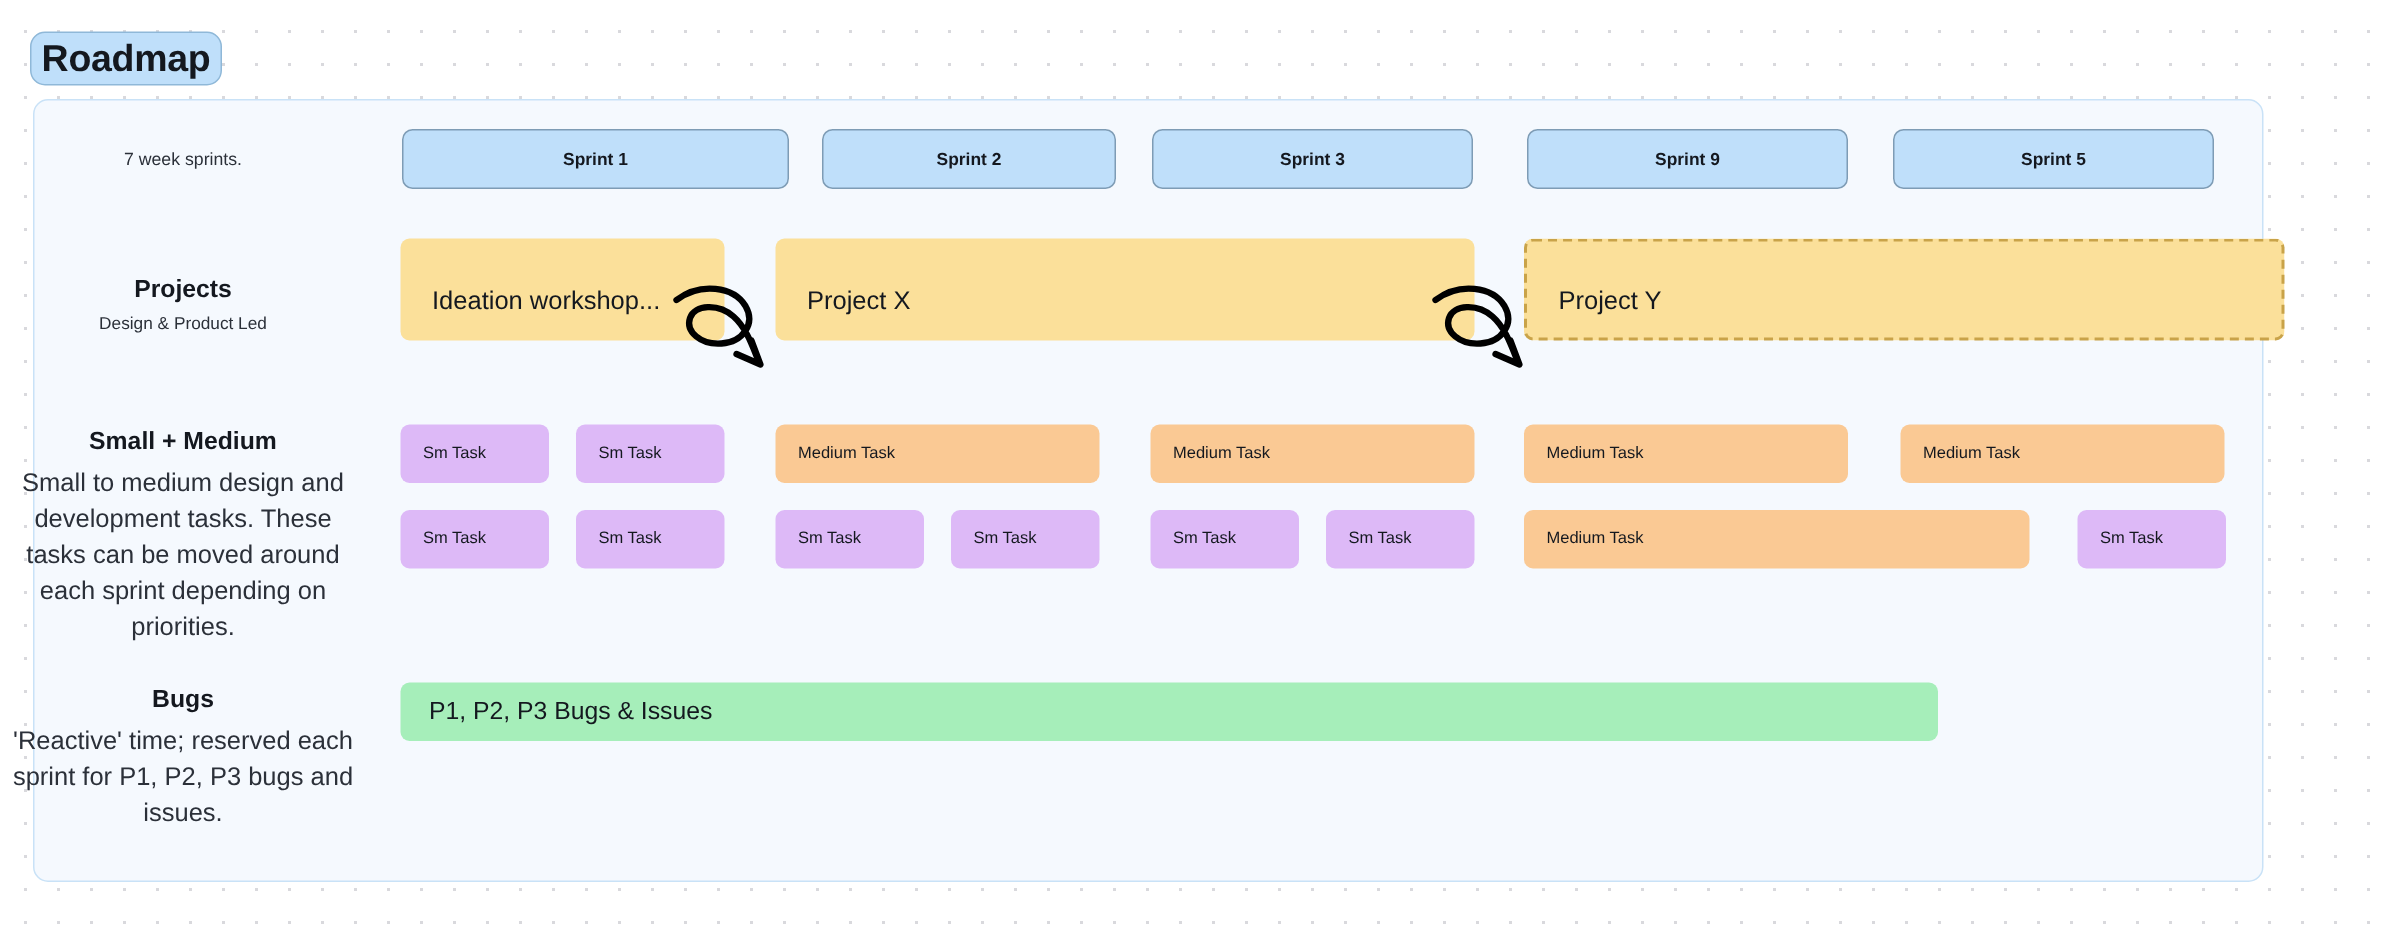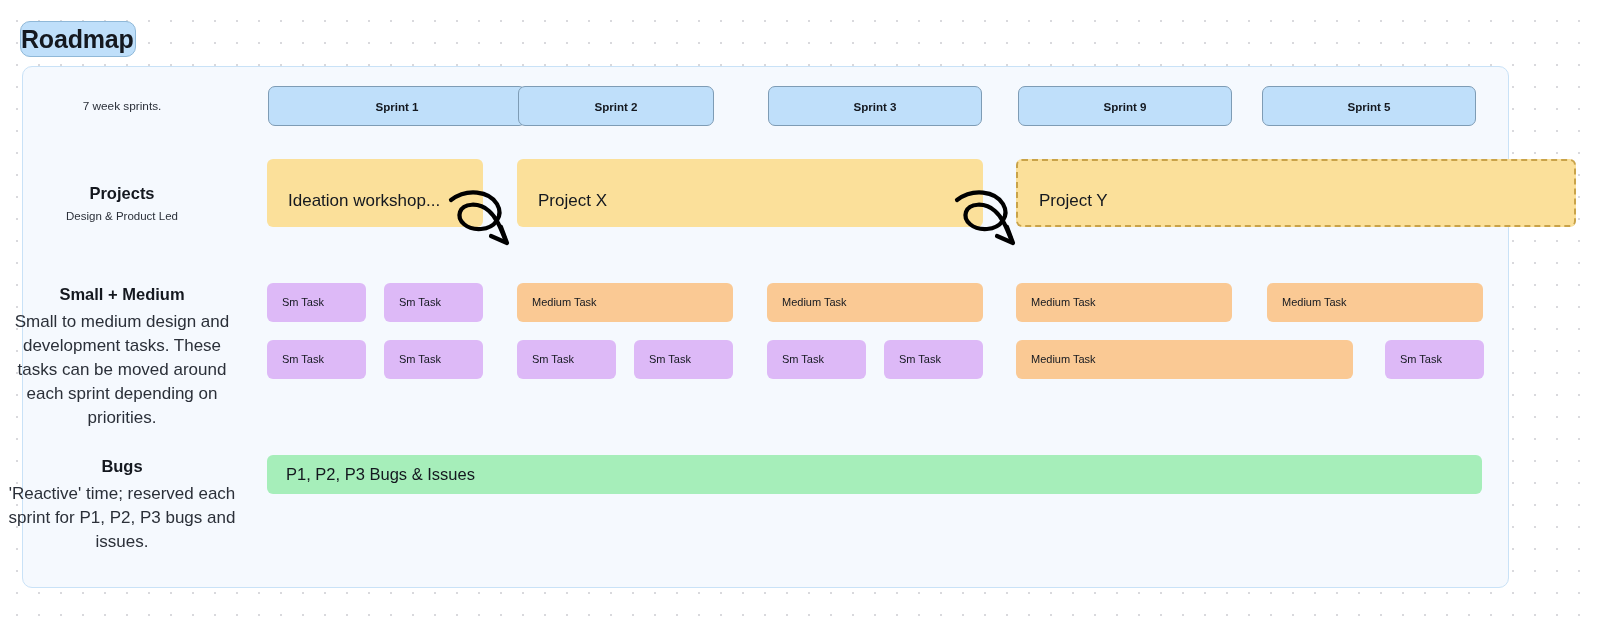--- a/index.html
+++ b/index.html
@@ -17,27 +17,28 @@
     background-position: 6px 10px;
     position: relative;
     -webkit-font-smoothing: antialiased;
   }
 
   
   #roadmap-badge {
     position: absolute;
     left: 20px;
     top: 21px;
-    width: 116px;
+    width: 128px;
     height: 36px;
     background: #bfdffa;
     border: 1.6px solid #8fb8d8;
     border-radius: 10px;
     display: flex;
     align-items: center;
+    justify-content: center;
     box-sizing: border-box;
   }
   #roadmap-badge .badge-text {
     font-size: 25px;
     font-weight: 700;
     color: #14181f;
     letter-spacing: -0.2px;
     line-height: 1;
   }
 
@@ -151,21 +152,21 @@
 
   .row-tasks-1 { top: 283px; }
   .row-tasks-2 { top: 340px; }
 
   
   #bugs-bar {
     background: #a6eeba;
     height: 39px;
     top: 455px;
     left: 267px;
-    width: 1215px;
+    width: 1025px;
     border-radius: 6px;
     padding-left: 19px;
   }
   #bugs-bar .bar-text {
     font-size: 16.5px;
     color: #14181f;
     line-height: 1.2;
   }
 
   
@@ -181,21 +182,21 @@
   <span class="badge-text">Roadmap</span>
 </div>
 
 <div id="canvas-panel"></div>
 
 <div id="sprint-note">7 week sprints.</div>
 
 <div class="box sprint-chip" style="left:268px;width:258px;">
   <span class="chip-text">Sprint 1</span>
 </div>
-<div class="box sprint-chip" style="left:518px;width:196px;">
+<div class="box sprint-chip" style="left:548px;width:196px;">
   <span class="chip-text">Sprint 2</span>
 </div>
 <div class="box sprint-chip" style="left:768px;width:214px;">
   <span class="chip-text">Sprint 3</span>
 </div>
 <div class="box sprint-chip" style="left:1018px;width:214px;">
   <span class="chip-text">Sprint 9</span>
 </div>
 <div class="box sprint-chip" style="left:1262px;width:214px;">
   <span class="chip-text">Sprint 5</span>
@@ -205,21 +206,21 @@
   <span class="label-title">Projects</span>
   <span class="label-sub">Design &amp; Product Led</span>
 </div>
 
 <div class="box project-bar" style="left:267px;width:216px;">
   <span class="bar-text">Ideation workshop...</span>
 </div>
 <div class="box project-bar" style="left:517px;width:466px;">
   <span class="bar-text">Project X</span>
 </div>
-<div class="box project-bar dashed" style="left:1016px;width:560px;">
+<div class="box project-bar dashed" style="left:1016px;width:507px;">
   <span class="bar-text">Project Y</span>
 </div>
 
 <svg class="doodle-arrow" style="left:443px;top:173px;" width="76" height="84" viewBox="0 0 76 84">
   <g fill="none" stroke="#000000" stroke-width="4.2" stroke-linecap="round" stroke-linejoin="round">
     <path d="M8,27 C24,15 46,18 54,31 C61,43 52,55 38,56 C24,57 14,48 17,39 C20,30 36,29 46,38 C54,45 58,56 62,66"></path>
     <path d="M48,63 L64,70 L58,54"></path>
   </g>
 </svg>
 

